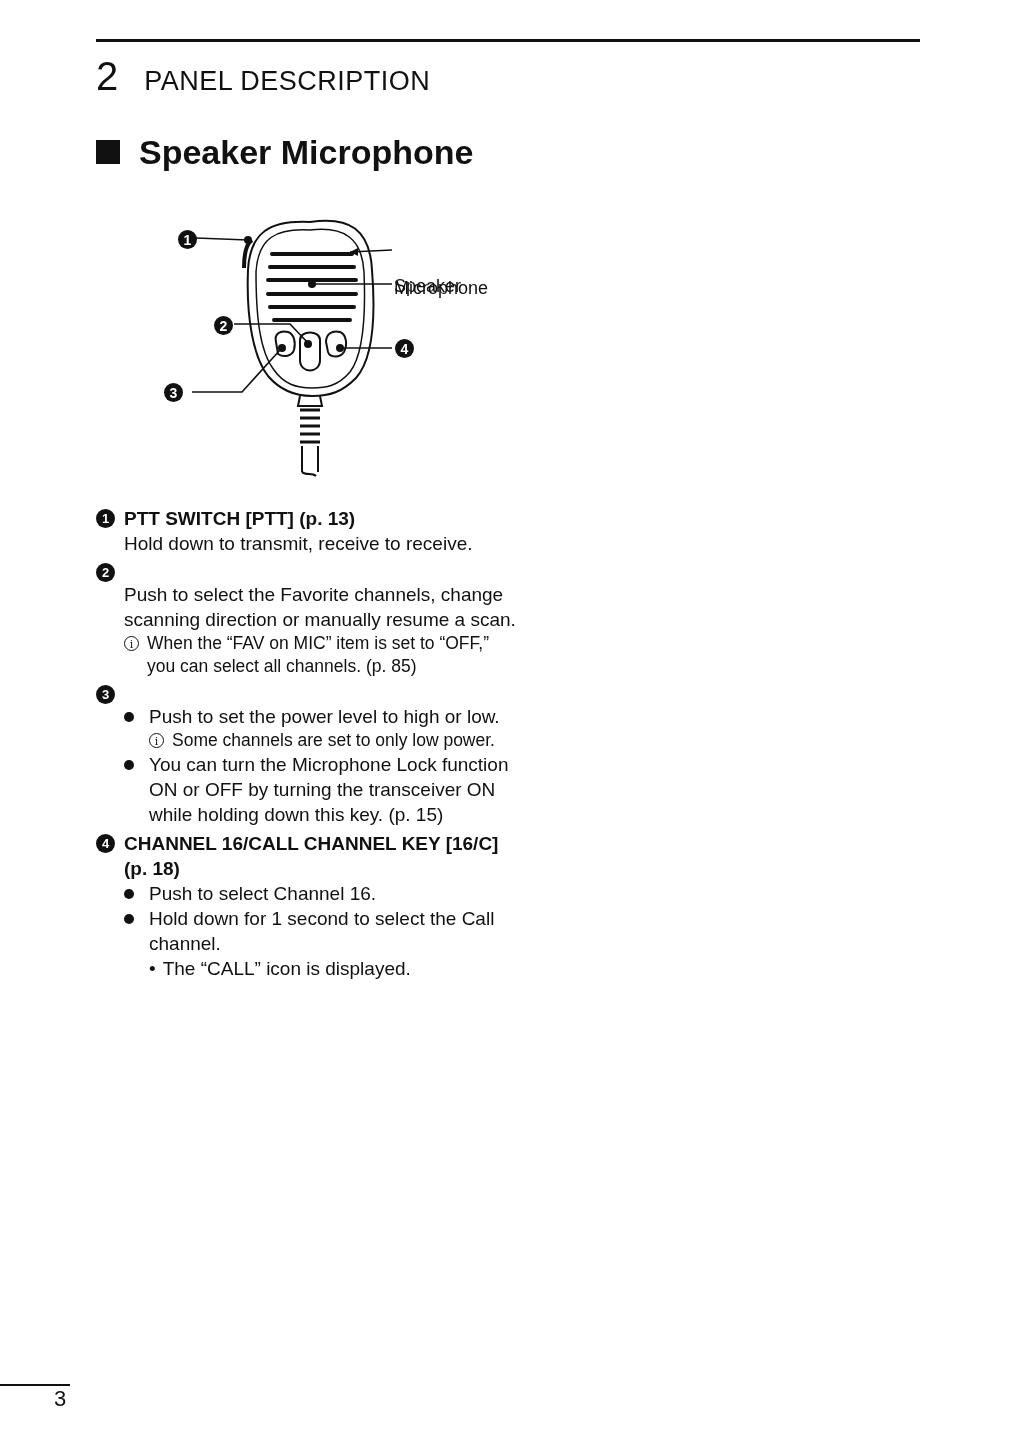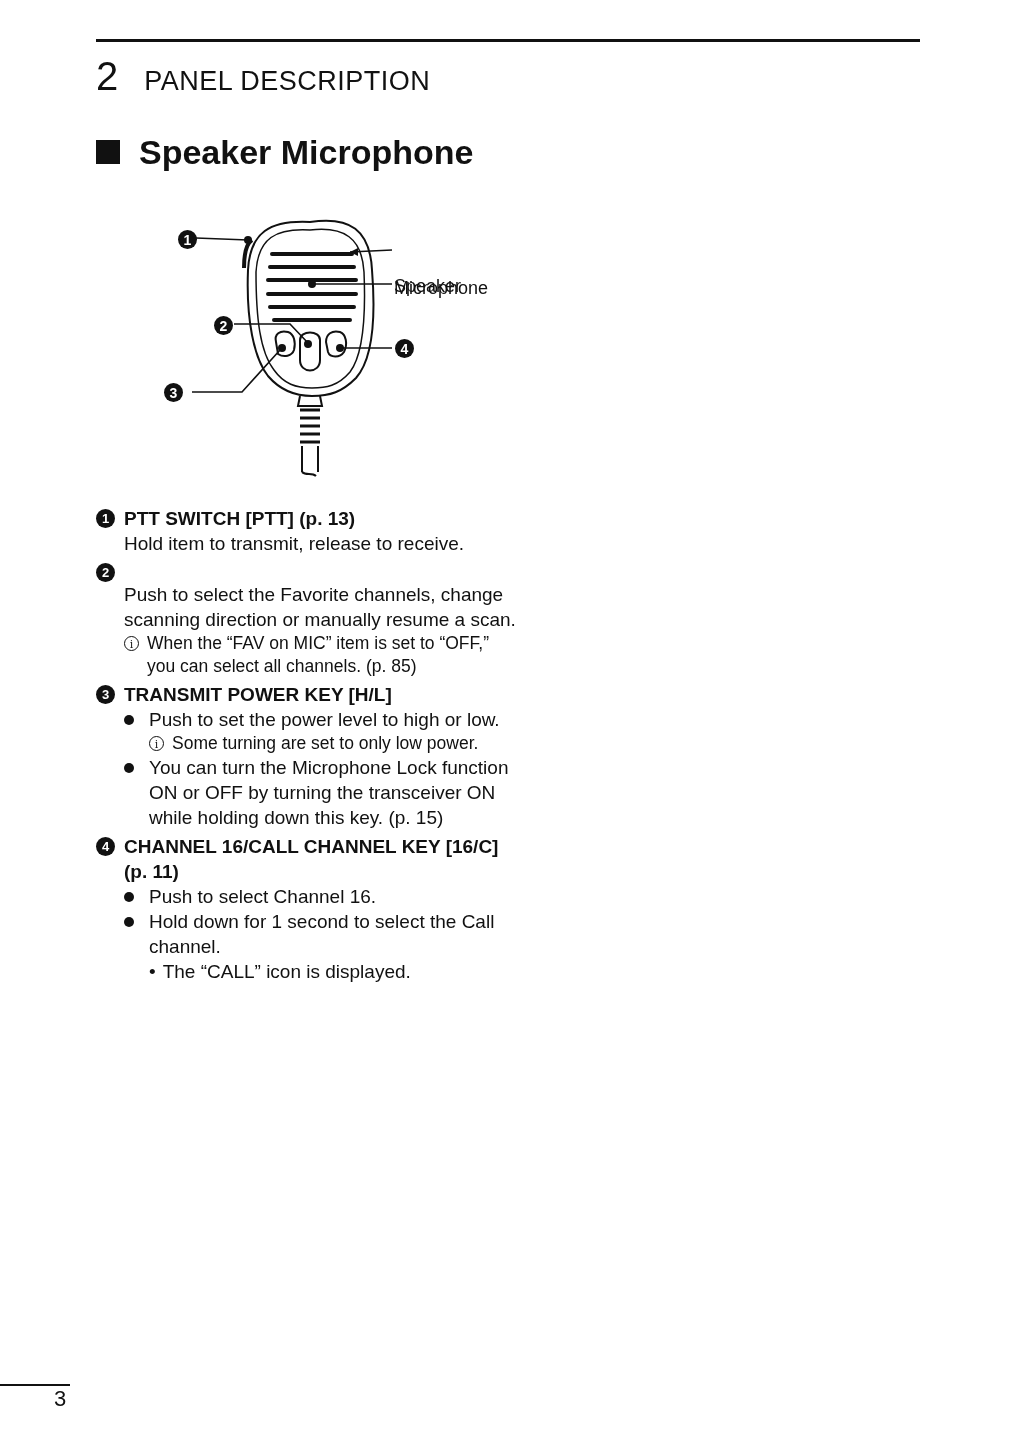--- a/index.html
+++ b/index.html
@@ -108,61 +108,60 @@
   <span class="fig-label" style="left:234px; top:66px;">Speaker</span>
 </div>
 
 <div class="items">
 
   <div class="item">
     <div class="item-head">
       <span class="num">1</span>
       <span>PTT SWITCH [PTT] (p. 13)</span>
     </div>
-    <div class="item-body">Hold item to transmit, release to receive.</div>
+    <div class="item-body">Hold down to transmit, receive to receive.</div>
   </div>
 
   <div class="item">
     <div class="item-head">
       <span class="num">2</span>
     </div>
     <div class="item-body">
       <div>Push to select the Favorite channels, change scanning direction or manually resume a scan.</div>
       <div class="note">
         <span class="note-icon">i</span>
         <span>When the “FAV on MIC” item is set to “OFF,” you can select all channels. (p. 85)</span>
       </div>
     </div>
   </div>
 
   <div class="item">
     <div class="item-head">
       <span class="num">3</span>
-      <span>TRANSMIT POWER KEY [H/L]</span>
     </div>
     <div class="item-body">
       <div class="bullet">
         <span class="bullet-dot"></span>
         <span>Push to set the power level to high or low.</span>
       </div>
       <div class="note bullet-sub">
         <span class="note-icon">i</span>
-        <span>Some turning are set to only low power.</span>
+        <span>Some channels are set to only low power.</span>
       </div>
       <div class="bullet">
         <span class="bullet-dot"></span>
         <span>You can turn the Microphone Lock function ON or OFF by turning the transceiver ON while holding down this key. (p. 15)</span>
       </div>
     </div>
   </div>
 
   <div class="item">
     <div class="item-head">
       <span class="num">4</span>
-      <span>CHANNEL 16/CALL CHANNEL KEY [16/C] (p. 11)</span>
+      <span>CHANNEL 16/CALL CHANNEL KEY [16/C] (p. 18)</span>
     </div>
     <div class="item-body">
       <div class="bullet">
         <span class="bullet-dot"></span>
         <span>Push to select Channel 16.</span>
       </div>
       <div class="bullet">
         <span class="bullet-dot"></span>
         <span>Hold down for 1 second to select the Call channel.</span>
       </div>

